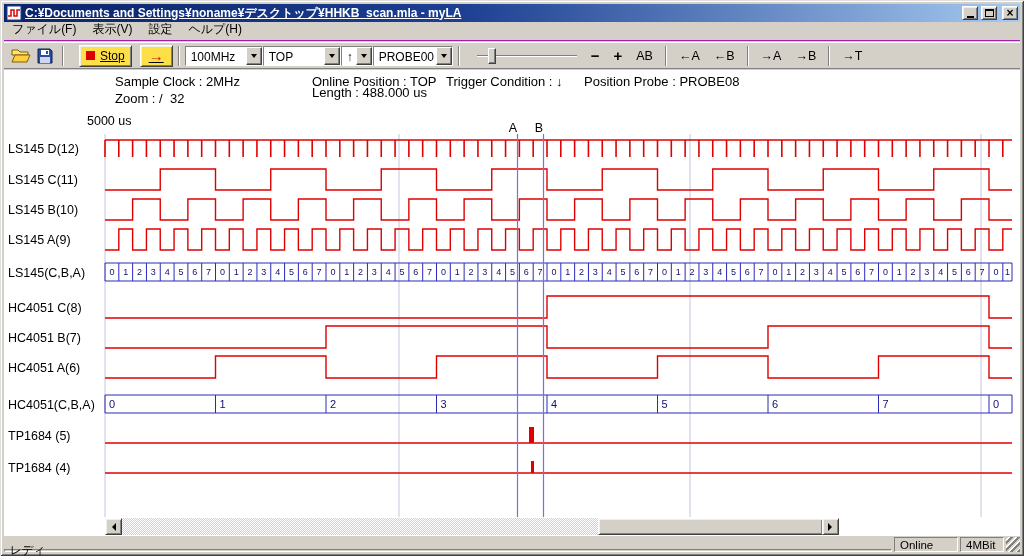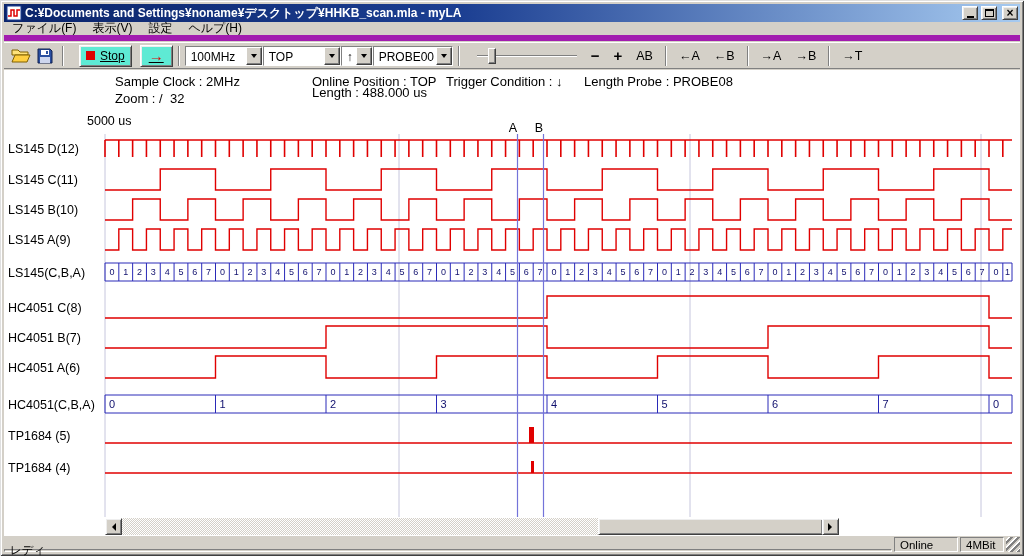--- a/index.html
+++ b/index.html
@@ -5,41 +5,41 @@
   * { box-sizing: border-box; margin: 0; padding: 0; }
   html,body { width:1024px; height:556px; }
   body { font-family:"Liberation Sans", sans-serif; background:#000; }
   #win { position:relative; width:1024px; height:556px; background:#d4d0c8; overflow:hidden;
          box-shadow: inset 1px 1px 0 #dfdfdf, inset -1px -1px 0 #404040, inset 2px 2px 0 #fff, inset -2px -2px 0 #808080; }
 
   
   .titlebar { position:absolute; left:4px; top:4px; width:1016px; height:18px;
               background:linear-gradient(90deg,#0a246a 0%, #1c3f92 45%, #a6caf0 100%);
               display:flex; align-items:center; padding:0 2px; gap:3px; }
-  .title-text { flex:1; color:#fff; font-size:12px; font-weight:bold; white-space:pre; overflow:hidden; }
+  .title-text { flex:1; color:#fff; font-size:12px; font-weight:bold; white-space:pre; overflow:hidden;text-decoration:underline; }
   .winbtn { width:16px; height:14px; background:#d4d0c8; border:1px solid; border-color:#fff #404040 #404040 #fff;
             box-shadow: inset 1px 1px 0 #eee, inset -1px -1px 0 #808080;
             display:flex; align-items:center; justify-content:center; flex:0 0 auto; }
   .winbtn.close { margin-left:2px; }
   .gl-min { width:7px; height:2px; background:#000; margin-top:8px; }
   .gl-max { width:9px; height:8px; border:1px solid #000; border-top-width:2px; }
   .gl-close { font-size:12px; font-weight:bold; line-height:1; color:#000; }
 
   
-  .menubar { position:absolute; left:4px; top:22px; width:1016px; height:19px; display:flex; align-items:center;
-             font-size:12px; background:#d4d0c8; border-bottom:6px solid #a21caf; }
+  .menubar { position:absolute; left:4px; top:22px; width:1016px; height:19px; display:flex; align-items:flex-end;
+             font-size:12px; background:#d4d0c8; border-bottom:1px solid #a21caf; }
   .menu-item { padding:2px 8px; }
 
   
   .toolbar { position:absolute; left:4px; top:42px; width:1016px; height:27px; background:#d4d0c8;
              border-top:1px solid #fff; border-bottom:1px solid #808080;
              display:flex; align-items:center; padding:0 5px; }
   .ticon { width:24px; height:22px; display:flex; align-items:center; justify-content:center; }
   .tsep { width:0; height:20px; border-left:1px solid #808080; border-right:1px solid #fff; margin:0 5px; }
-  .tbtn-border { height:22px; display:flex; align-items:center; gap:5px; padding:0 6px; background:#5eead4;
+  .tbtn-border { height:22px; display:flex; align-items:center; gap:5px; padding:0 6px; background:#fde047;
                  border:1px solid; border-color:#fff #404040 #404040 #fff;
                  box-shadow: inset 1px 1px 0 #eee, inset -1px -1px 0 #808080; font-size:12px;text-decoration:underline; }
   .stopbtn { margin-left:10px; }
   .runbtn { margin-left:8px; padding:0 8px; }
   .stop-square { width:9px; height:9px; background:#dd0000; }
   .run-arrow { color:#dd0000; font-weight:bold; font-size:15px; line-height:1; }
   .combo { height:20px; display:flex; align-items:stretch; background:#fff;
            border:1px solid #808080; border-right-color:#fff; border-bottom-color:#fff;
            box-shadow: inset 1px 1px 0 #404040; }
   .combo-text { flex:1; font-size:12px; padding:3px 0 0 5px; background:#fff; white-space:nowrap; overflow:hidden; }
@@ -442,21 +442,21 @@
       <rect x="531" y="461" width="3" height="12" fill="#e00000"></rect>
       <line x1="517.5" x2="517.5" y1="134" y2="517" stroke="#7373d9" stroke-width="1.2"></line>
       <text x="513" y="132" font-size="12.5" fill="#000000" text-anchor="middle">A</text>
       <line x1="543.5" x2="543.5" y1="134" y2="517" stroke="#7373d9" stroke-width="1.2"></line>
       <text x="539" y="132" font-size="12.5" fill="#000000" text-anchor="middle">B</text>
     </svg>
 
   <span class="info" style="left:115px; top:74px;">Sample Clock : 2MHz</span>
   <span class="info" style="left:312px; top:74px;">Online Position : TOP</span>
   <span class="info" style="left:446px; top:74px;">Trigger Condition : ↓</span>
-  <span class="info" style="left:584px; top:74px;">Length Probe : PROBE08</span>
+  <span class="info" style="left:584px; top:74px;">Position Probe : PROBE08</span>
   <span class="info" style="left:115px; top:91px;">Zoom : /  32</span>
   <span class="info" style="left:312px; top:85px;">Length : 488.000 us</span>
 
   <div class="scrollbar">
     <span class="sb-btn left">
         <span class="arr-left"></span>
       </span>
     <span class="sb-thumb"></span>
     <span class="sb-btn right">
         <span class="arr-right"></span>

